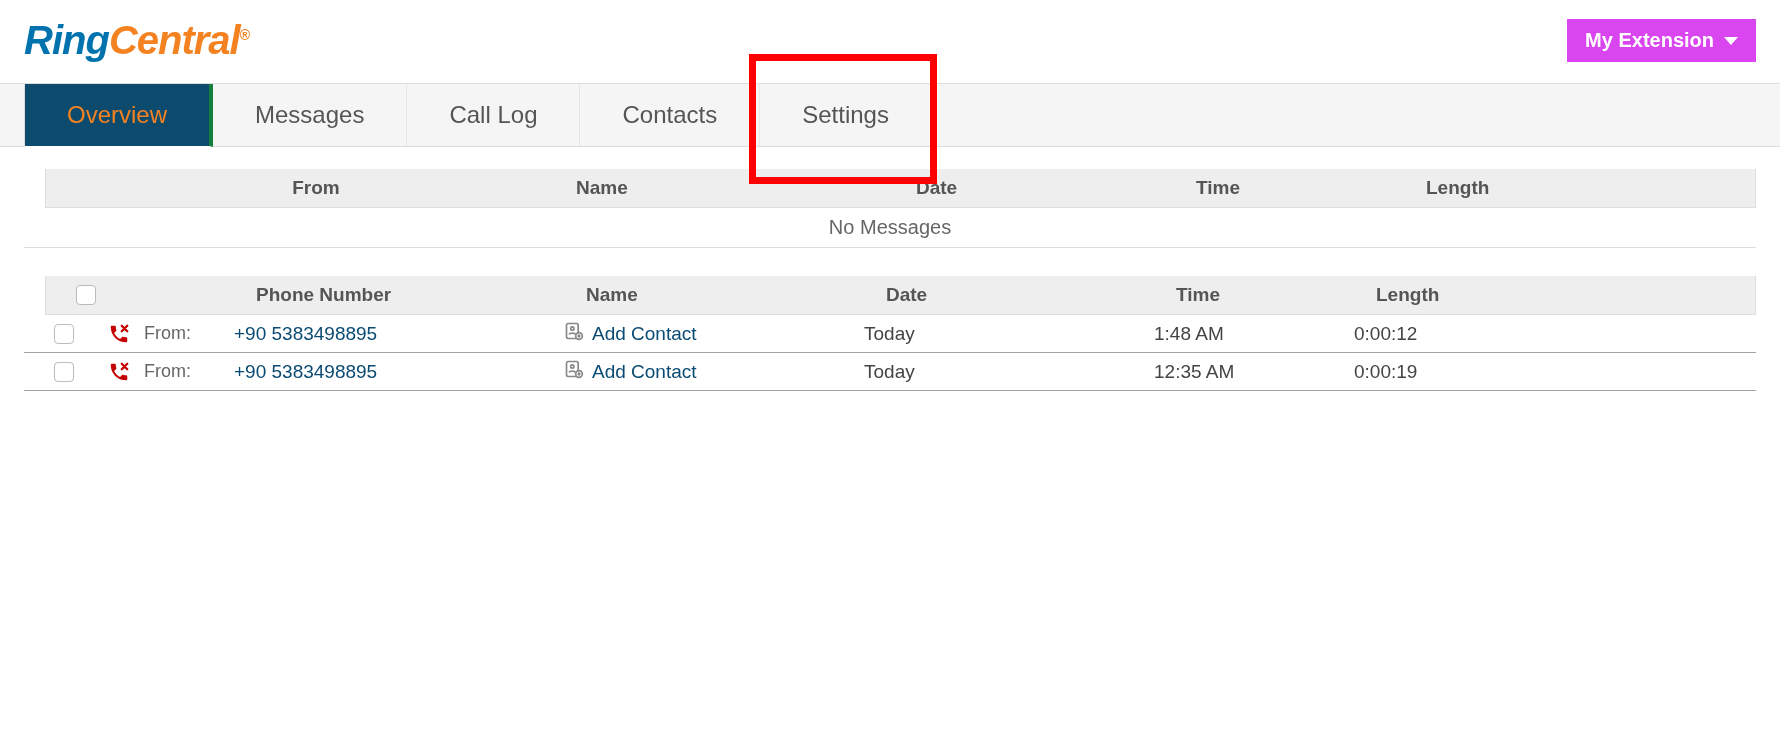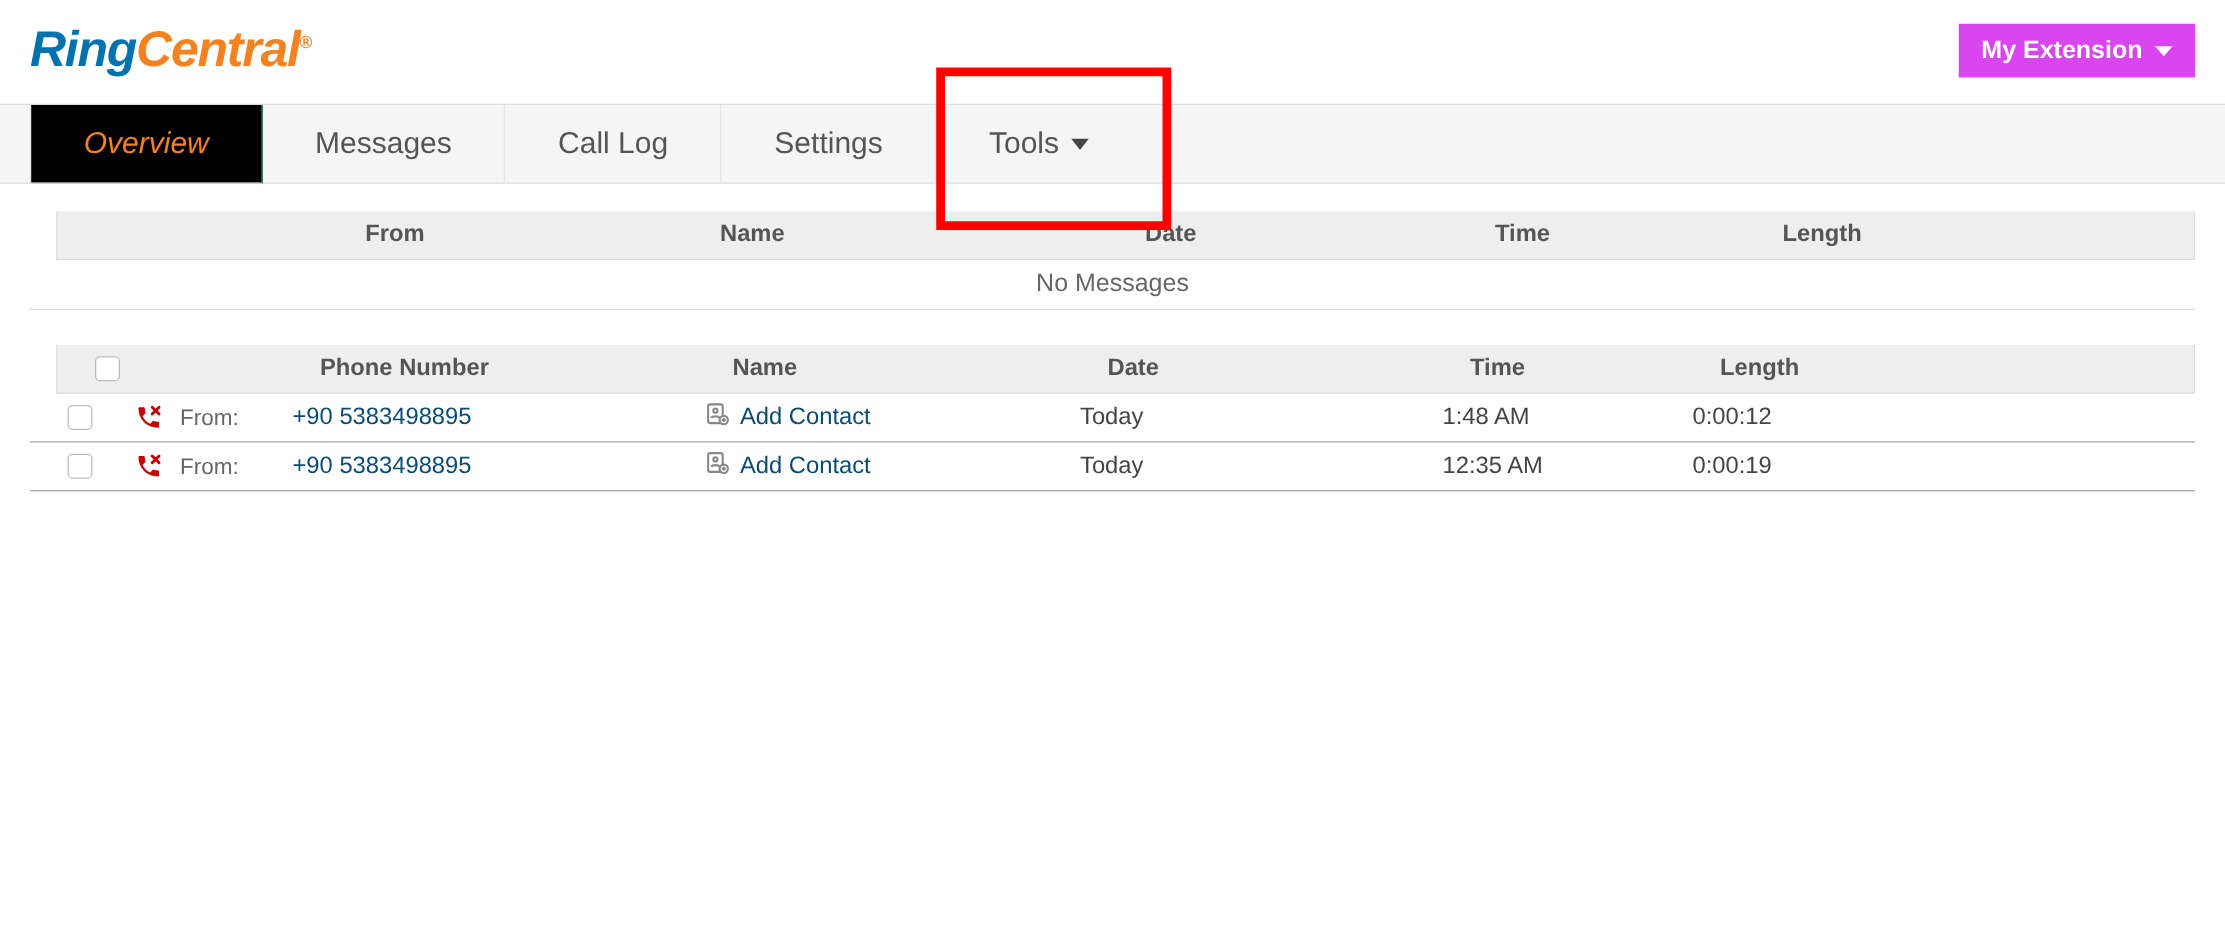--- a/index.html
+++ b/index.html
@@ -56,27 +56,26 @@
     padding: 0 42px;
     font-size: 24px;
     color: #555;
     display: flex;
     align-items: center;
     cursor: pointer;
     border-right: 1px solid #e5e5e5;
     white-space: nowrap;
   }
   .nav-tab.active {
-    background: #000000;
+    background: #0c4a6e;
     color: #f58220;
     border-left: 1px solid #ddd;
-    border-right: 1px solid #15803d;
+    border-right: 4px solid #15803d;
     margin-bottom: -1px;
     border-bottom: 1px solid #fff;
-    font-style: italic;
   }
   .nav-tab .dd-caret {
     display: inline-block;
     margin-left: 10px;
     width: 0; height: 0;
     border-left: 7px solid transparent;
     border-right: 7px solid transparent;
     border-top: 9px solid #444;
   }
   .highlight-box {
@@ -206,26 +205,25 @@
 <div class="nav-tabs">
   <div class="nav-tab active">
     <span>Overview</span>
   </div>
   <div class="nav-tab">
     <span>Messages</span>
   </div>
   <div class="nav-tab">
     <span>Call Log</span>
   </div>
+  <div class="nav-tab">
+    <span>Contacts</span>
+  </div>
   <div class="nav-tab" id="settings-tab" style="position:relative;">
     <span>Settings</span>
-  </div>
-  <div class="nav-tab" style="border-right:none;">
-    <span>Tools</span>
-    <span class="dd-caret"></span>
   </div>
   <div class="highlight-box" id="highlight" style="left: 749.203px; width: 187.719px;"></div>
 </div>
 
 <div class="content">
 
   <div class="section">
     <div class="columns msg-columns">
       <div class="colcell msg-from-col">From</div>
       <div class="colcell name-col">Name</div>

